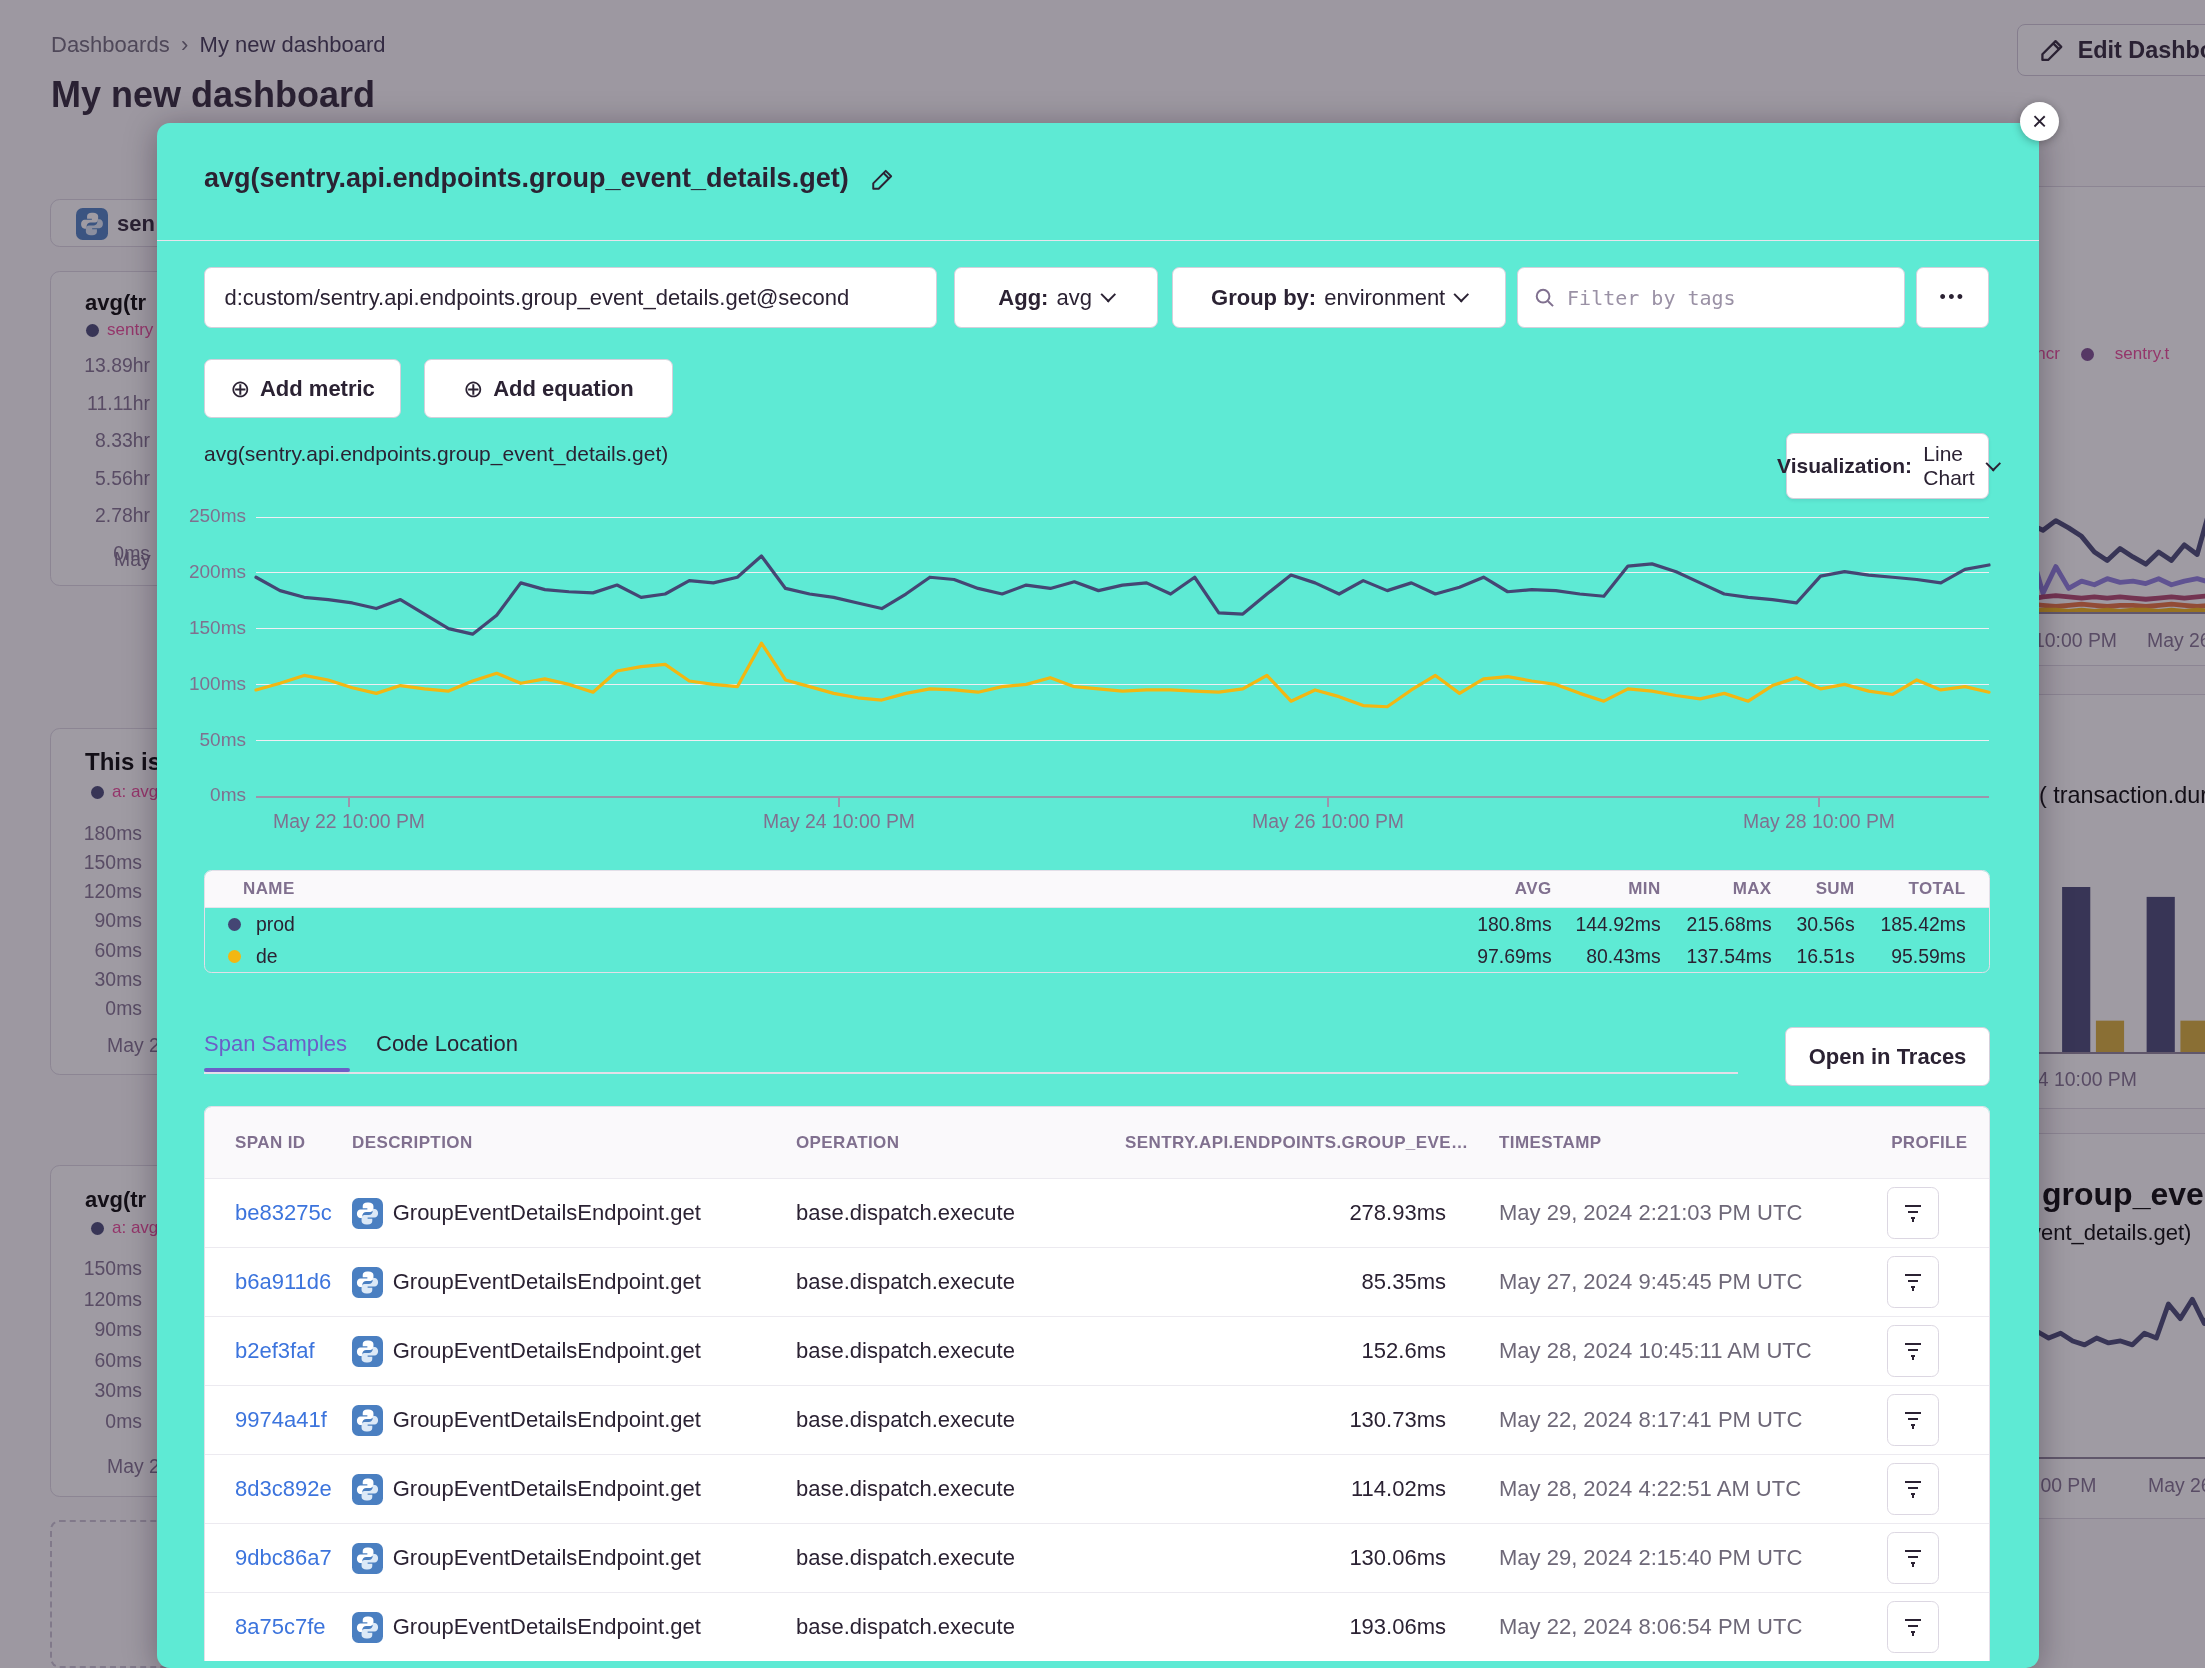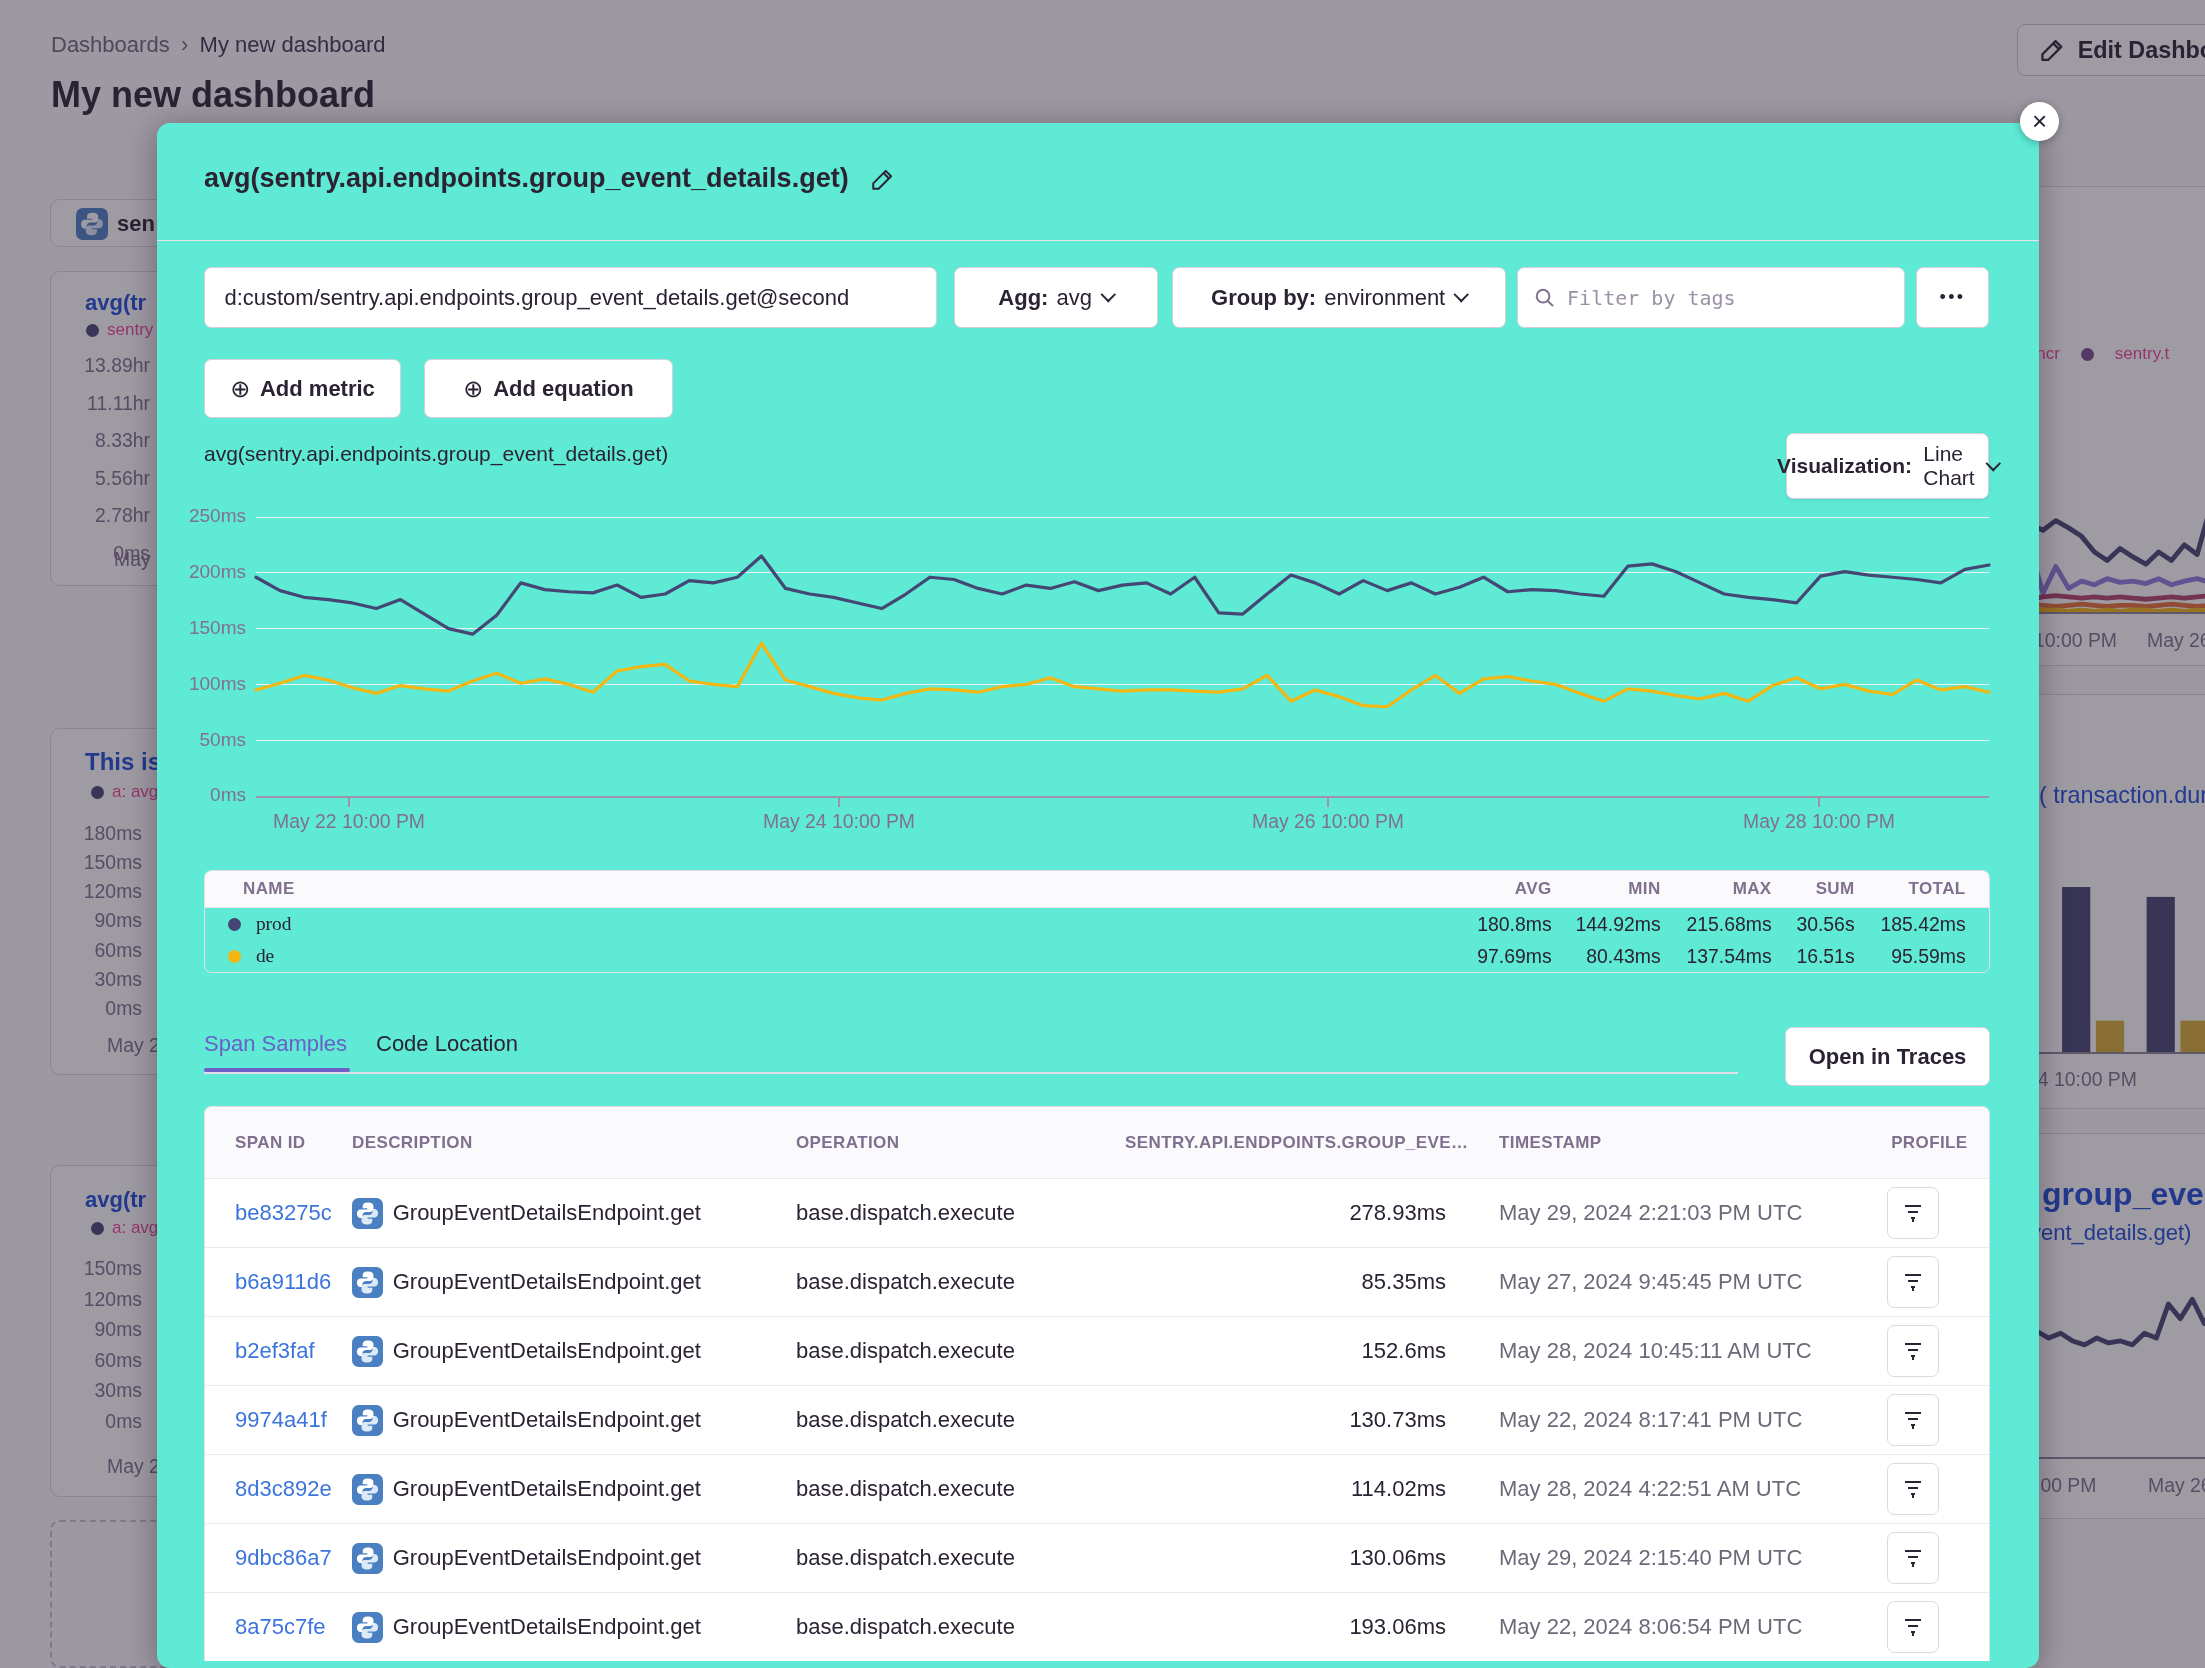--- a/index.html
+++ b/index.html
@@ -11,21 +11,21 @@
   #bg-page { position:absolute; inset:0; z-index:1; }
   .crumbs { left:51px; top:32px; font-size:22px; display:flex; gap:11.3px; align-items:center; }
   .crumb-link { color:#6e6878; }
   .crumb-sep { color:#6e6878; }
   .crumb-cur { color:#3d3450; }
   .page-h1 { left:51px; top:74px; font-size:36px; font-weight:bold; color:#2b2233; }
   .btn-edit { left:2017px; top:24px; height:52px; width:339px; background:#fff;
     border:1.6px solid #cfc9d8; border-radius:8px; display:flex; align-items:center;
     gap:11.3px; padding:0 21px; font-size:23.4px; font-weight:bold; }
   .bg-card { background:#fff; border:1.6px solid #dcd7e2; border-radius:9.7px; position:absolute; overflow:hidden; }
-  .bg-card .w-title { position:absolute; left:34px; font-weight:bold; color:#1d4ed8; }
+  .bg-card .w-title { position:absolute; left:34px; font-weight:bold; color:#000000; }
   .legend-row { position:absolute; display:flex; align-items:center; gap:8px; font-size:17px; color:#ec4899; }
   .dot { width:13px; height:13px; border-radius:50%; flex:none; }
   .ytick-col { position:absolute; display:flex; flex-direction:column; justify-content:space-between;
     text-align:right; font-size:19.4px; color:#80708f; }
   .xtick { position:absolute; font-size:19.4px; color:#80708f; white-space:nowrap; }
   .bg-dashed { position:absolute; border:2.4px dashed #c9c2d2; border-radius:9.7px; }
   .bg-axisline { position:absolute; height:1.6px; background:#8d8399; }
 
   
   #dim-overlay { position:absolute; inset:0; background:rgba(43,34,51,0.45); z-index:5; }
@@ -71,21 +71,21 @@
   .xtick-main { position:absolute; width:258px; text-align:center; font-size:19.4px; color:#80708f; top:687px; }
   .tickmark { position:absolute; width:1.6px; height:9.7px; background:#9d94ab; top:674px; }
   #main-chart { position:absolute; left:99px; top:394px; width:1733px; height:279px; overflow:visible; }
 
   
   .sum-table { left:47px; top:747px; width:1786px; border:1.6px solid #e3dfe8; border-radius:7.3px; overflow:hidden; }
   .sum-head { height:37px; background:#faf9fb; border-bottom:1.6px solid #e7e4ec; display:flex; align-items:center;
     font-size:17px; font-weight:bold; color:#80708f; letter-spacing:0.4px; }
   .sum-row { height:32px; display:flex; align-items:center; font-size:19.4px; color:#2b2233; }
   .sum-name-h { flex:1; padding-left:38px; }
-  .sum-name { flex:1; display:flex; align-items:center; gap:14.5px; padding-left:23.4px;font-family:Liberation Serif, serif; }
+  .sum-name { flex:1; display:flex; align-items:center; gap:14.5px; padding-left:23.4px; }
   .sc { text-align:right; flex:none; }
   .w1{width:121px}.w2{width:109px}.w3{width:111px}.w4{width:83px}.w5{width:111px; padding-right:0; margin-right:23.4px;}
 
   
   .tab { position:absolute; font-size:22px; cursor:pointer; }
   .tab-active { color:#6c5fc7; }
   .tab-underline { position:absolute; left:47px; top:945px; width:146px; height:4px; background:#6c5fc7; border-radius:2.4px; }
   .tab-grayline { position:absolute; left:47px; top:949px; width:1534px; height:1.6px; background:#e3dfe8; }
   .btn-open-traces { left:1628px; top:904px; width:205px; }
 

